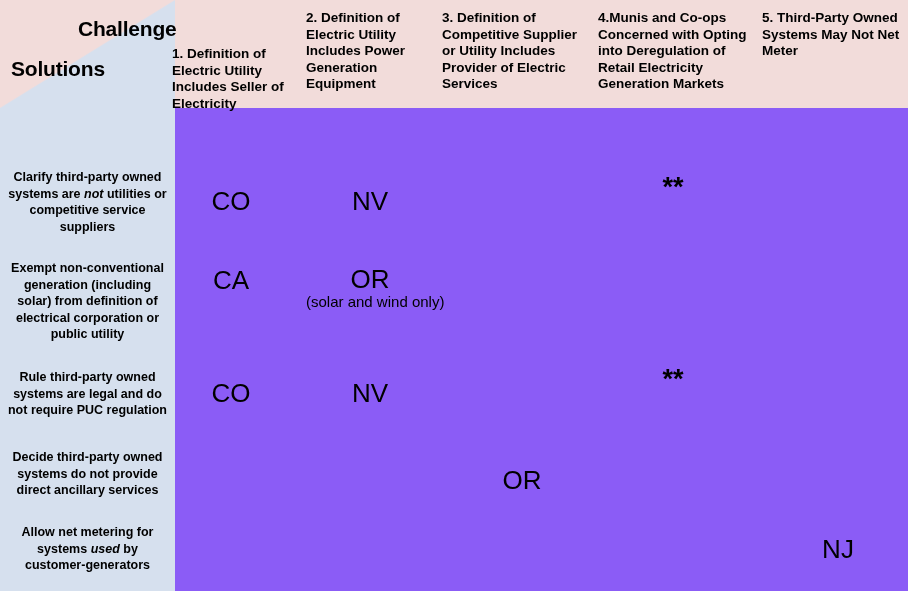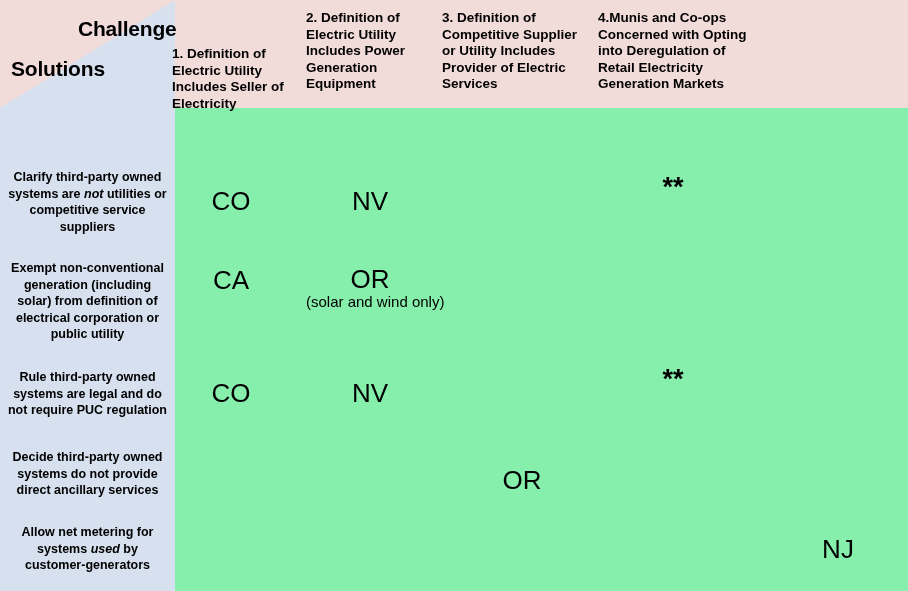--- a/index.html
+++ b/index.html
@@ -7,21 +7,21 @@
     padding: 0;
     background: #ffffff;
   }
   body {
     font-family: "Liberation Sans", sans-serif;
   }
   #canvas {
     position: relative;
     width: 908px;
     height: 591px;
-    background: #86efac;
+    background: #8b5cf6;
     overflow: hidden;
   }
 
   
   .header-band {
     position: absolute;
     left: 0;
     top: 0;
     width: 908px;
     height: 108px;
@@ -136,20 +136,21 @@
   <div class="sidebar-band"></div>
   <div class="corner-wedge"></div>
 
   <div class="axis-label challenge-label">Challenge</div>
   <div class="axis-label solutions-label">Solutions</div>
 
   <div class="col-header" style="left:172px; width:118px;margin-top:36px;">1. Definition of Electric Utility Includes Seller of Electricity</div>
   <div class="col-header" style="left:306px; width:128px;">2. Definition of Electric Utility Includes Power Generation Equipment</div>
   <div class="col-header" style="left:442px; width:144px;">3. Definition of Competitive Supplier or Utility Includes Provider of Electric Services</div>
   <div class="col-header" style="left:598px; width:150px;">4.Munis and Co-ops Concerned with Opting into Deregulation of Retail Electricity Generation Markets</div>
+  <div class="col-header" style="left:762px; width:140px;">5. Third-Party Owned Systems May Not Net Meter</div>
 
 
   <div class="sidebar-row" style="top:169px;">Clarify third-party owned systems are <i>not</i> utilities or competitive service suppliers</div>
   <div class="sidebar-row" style="top:260px;">Exempt non-conventional generation (including solar) from definition of electrical corporation or public utility</div>
   <div class="sidebar-row" style="top:369px;">Rule third-party owned systems are legal and do not require PUC regulation</div>
   <div class="sidebar-row" style="top:449px;">Decide third-party owned systems do not provide direct ancillary services</div>
   <div class="sidebar-row" style="top:524px;">Allow net metering for systems <i>used</i> by customer-generators</div>
 
   <div class="cell-mark" style="left:172px; top:186px; width:118px;">
     <span>CO</span>

